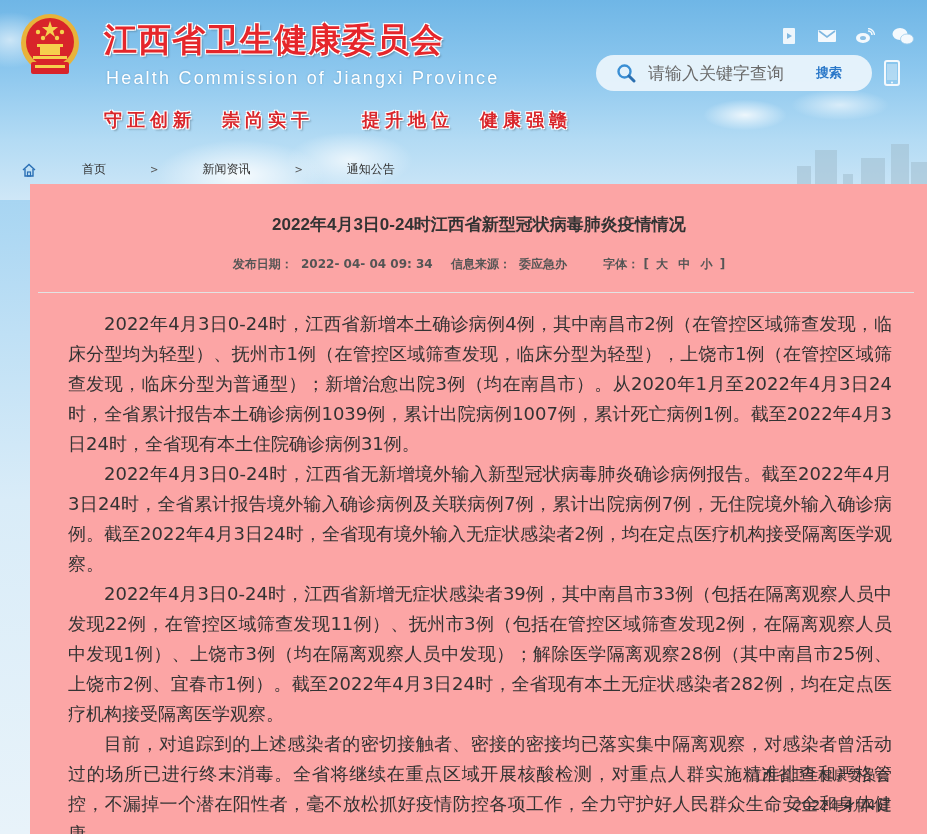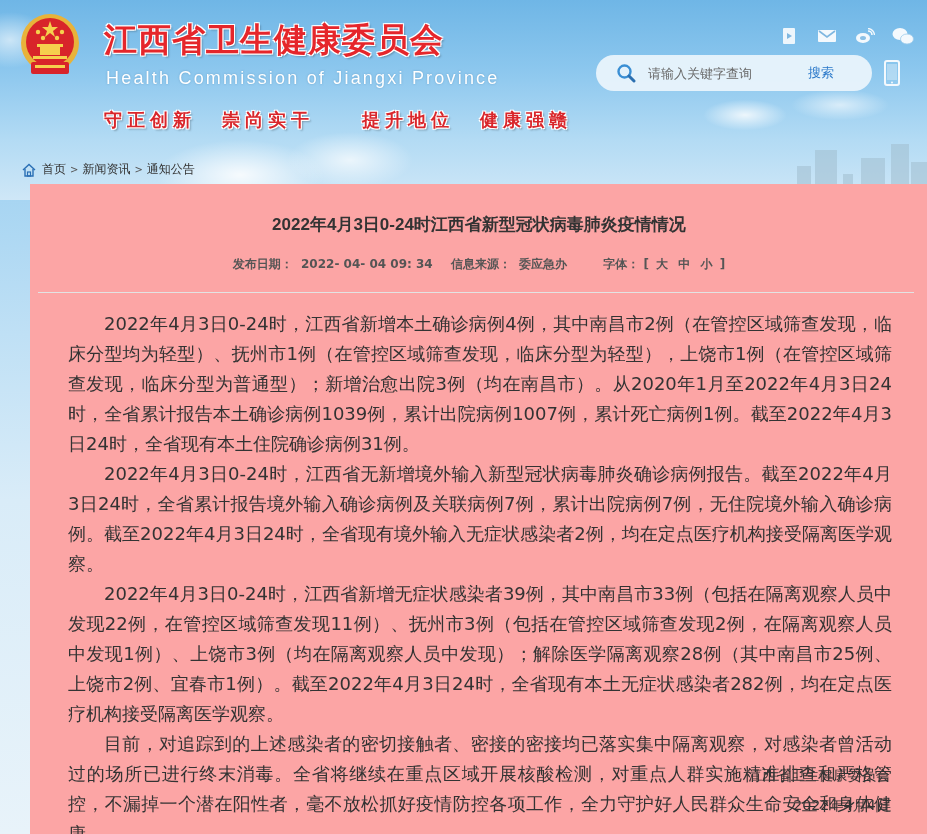--- a/index.html
+++ b/index.html
@@ -46,32 +46,32 @@
     .top-icons { position: absolute; top: 26px; left: 770px; display: flex; gap: 0; }
     .top-icon { width: 38px; height: 20px; display: flex; align-items: center; justify-content: center; cursor: pointer; }
     .search-box {
       position: absolute; left: 596px; top: 55px; width: 276px; height: 36px;
       border-radius: 18px; background: rgba(235,245,252,0.92);
       display: flex; align-items: center;
     }
     .search-icon { width: 20px; height: 20px; margin-left: 20px; }
     .search-input {
       border: none; background: transparent; outline: none;
-      font-family: "DejaVu Sans", sans-serif; font-size: 13px; color: #666;
+      font-family: "DejaVu Sans", sans-serif; font-size: 17px; color: #666;
       margin-left: 12px; width: 160px;
     }
     .search-input::placeholder { color: #6a6a6a; }
     .search-button {
       border: none; background: transparent; font-family: "DejaVu Sans", sans-serif;
-      font-size: 13px; color: #2a78c9; cursor: pointer;
+      font-size: 13px; color: #2a78c9; margin-left: 8px; cursor: pointer; font-weight: bold;
     }
     .mobile-icon { position: absolute; left: 884px; top: 60px; width: 16px; height: 26px; cursor: pointer; }
     .breadcrumb {
       position: absolute; left: 22px; top: 161px; display: flex; align-items: center;
-      font-size: 12px; color: #333;
+      font-size: 12px; color: #333; gap: 40px;
     }
     .breadcrumb .home-icon { width: 14px; height: 14px; margin-right: 6px; }
     .breadcrumb a { color: #333; text-decoration: none; cursor: pointer; }
     .breadcrumb .sep { margin: 0 4px; color: #555; font-size: 10px; }
     .panel {
       position: absolute; left: 30px; top: 184px; width: 898px; height: 830px;
       background: #fca5a5;
     }
     .article-title {
       position: absolute; left: 0; top: 29px; width: 898px; text-align: center;

